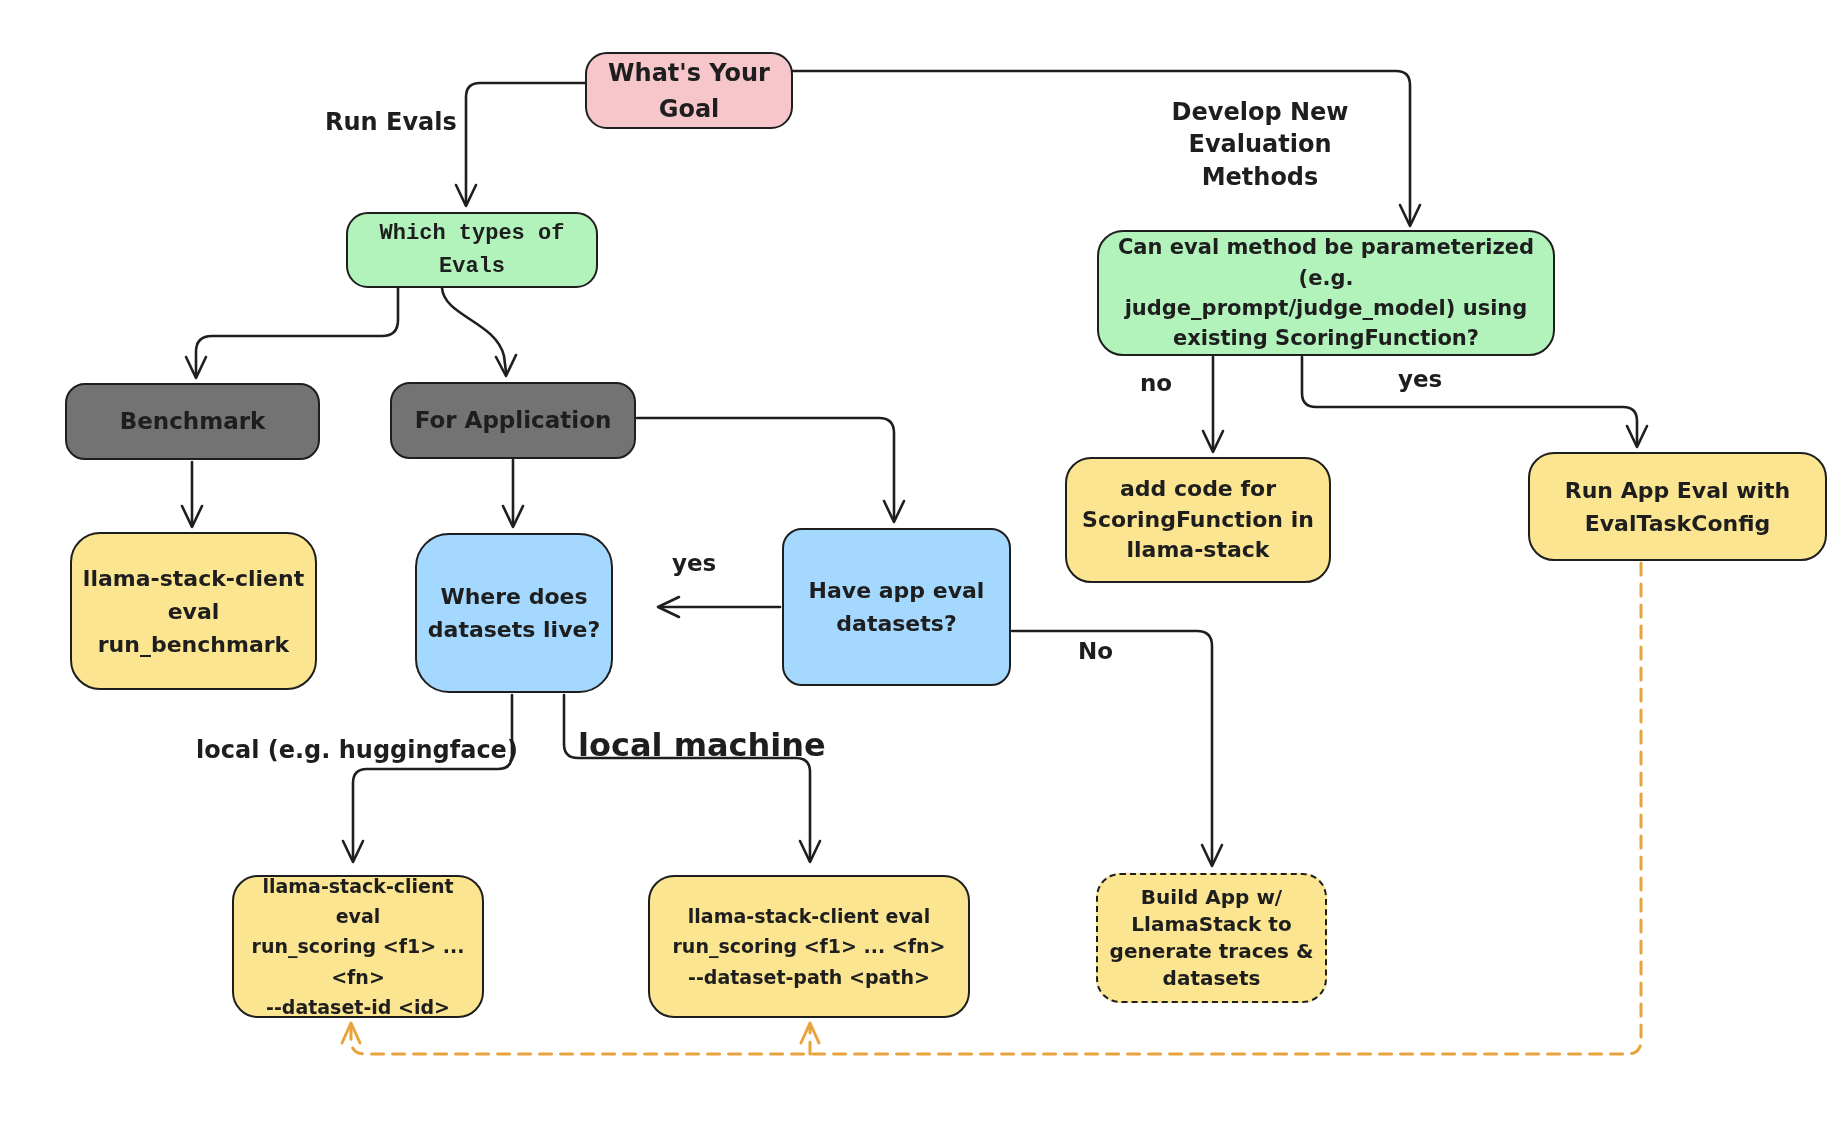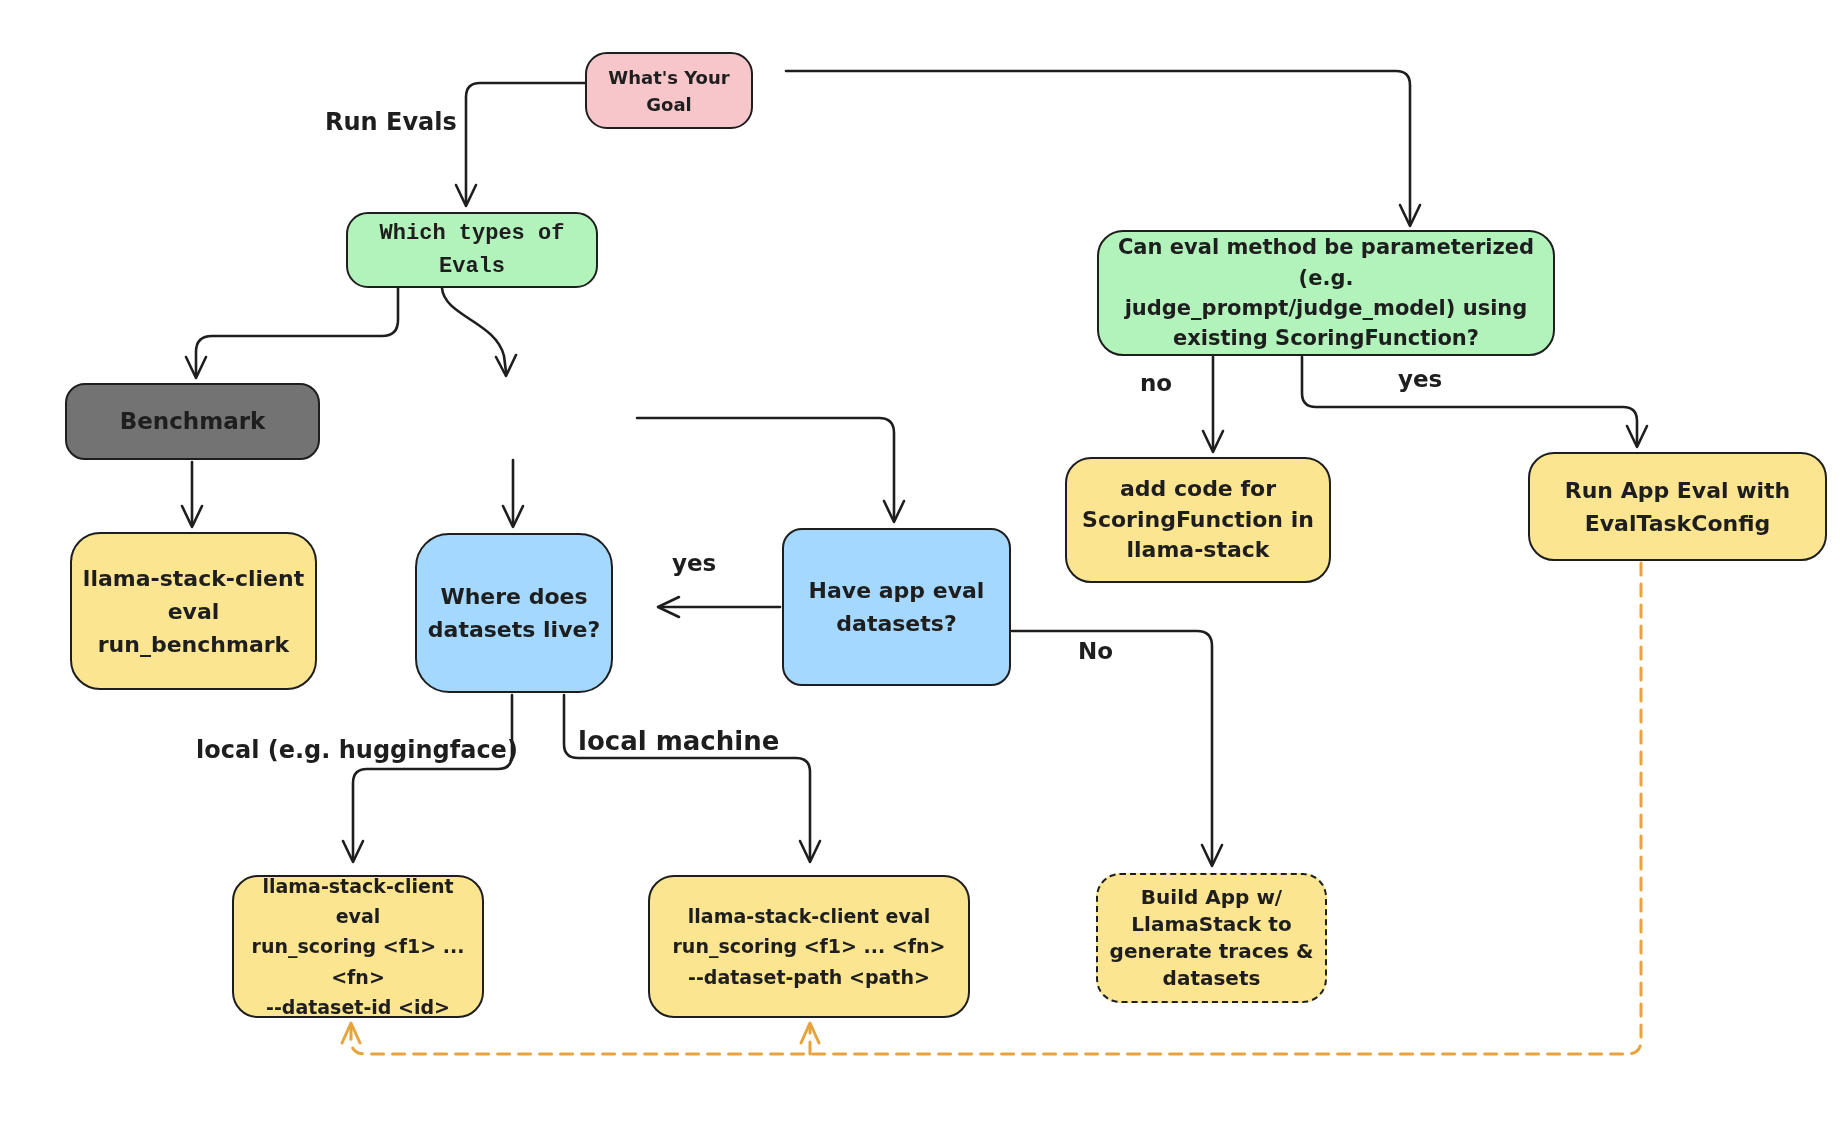--- a/index.html
+++ b/index.html
@@ -35,42 +35,42 @@
   .fill-yellow{background:var(--c-yellow,#fbe590);}
   .fill-white{background:#737373;}
 
   .elabel{
     position:absolute;
     font-weight:600;
     color:var(--c-stroke,#1e1e1e);
     white-space:pre-line;
   }
 
-  #n-goal{left:585px;top:52px;width:168px;height:77px;font-size:18px;border-radius:22px;}
+  #n-goal{left:585px;top:52px;width:208px;height:77px;font-size:24px;border-radius:22px;}
   #n-which{left:346px;top:212px;width:252px;height:76px;font-size:22px;border-radius:22px;font-family:Liberation Mono, monospace;}
   #n-benchmark{left:65px;top:383px;width:255px;height:77px;font-size:23px;border-radius:20px;}
   #n-forapp{left:390px;top:382px;width:246px;height:77px;font-size:23px;border-radius:20px;}
   #n-runbench{left:70px;top:532px;width:247px;height:158px;font-size:22px;border-radius:30px;}
   #n-where{left:415px;top:533px;width:198px;height:160px;font-size:22px;border-radius:34px;}
   #n-have{left:782px;top:528px;width:229px;height:158px;font-size:22px;border-radius:20px;}
   #n-param{left:1097px;top:230px;width:458px;height:126px;font-size:21px;line-height:1.45;border-radius:26px;}
   #n-addcode{left:1065px;top:457px;width:266px;height:126px;font-size:22px;line-height:1.4;border-radius:26px;}
   #n-runapp{left:1528px;top:452px;width:299px;height:109px;font-size:22px;border-radius:26px;}
   #n-scoreid{left:232px;top:875px;width:252px;height:143px;font-size:19px;line-height:1.6;border-radius:26px;}
   #n-scorepath{left:648px;top:875px;width:322px;height:143px;font-size:19px;line-height:1.6;border-radius:26px;}
   #n-build{left:1096px;top:873px;width:231px;height:130px;font-size:20px;line-height:1.35;border-radius:24px;border-style:dashed;}
 
   #l-runevals{left:325px;top:108px;font-size:24px;}
   #l-develop{left:1100px;top:96px;width:320px;text-align:center;font-size:24px;line-height:1.35;}
   #l-paramno{left:1140px;top:370px;font-size:23px;}
   #l-paramyes{left:1398px;top:366px;font-size:23px;}
   #l-haveyes{left:672px;top:550px;font-size:23px;}
   #l-haveno{left:1078px;top:638px;font-size:23px;}
   #l-remote{left:196px;top:736px;font-size:24px;}
-  #l-local{left:578px;top:726px;font-size:26px;}
+  #l-local{left:578px;top:726px;font-size:32px;}
 </style>
 </head>
 <body>
 
 <div id="canvas">
 
   <svg id="edges" viewBox="0 0 1840 1124" xmlns="http://www.w3.org/2000/svg">
     <g>
       <path class="edge" d="M 585 83 L 480 83 Q 466 83 466 97 L 466 202"></path>
       <path class="edge" d="M 456 185 L 466 206 L 476 185"></path>
@@ -129,20 +129,21 @@
       <path class="edge-orange-head" d="M 342 1043 L 351 1023 L 360 1043"></path>
       <path class="edge-orange-head" d="M 801 1043 L 810 1023 L 819 1043"></path>
     </g>
   </svg>
 
   <div class="node fill-pink" id="n-goal">What's Your
 Goal</div>
   <div class="node fill-green" id="n-which">Which types of
 Evals</div>
   <div class="node fill-white" id="n-benchmark">Benchmark</div>
+  <div class="node fill-white" id="n-forapp">For Application</div>
   <div class="node fill-yellow" id="n-runbench">llama-stack-client
 eval run_benchmark</div>
   <div class="node fill-blue" id="n-where">Where does
 datasets live?</div>
   <div class="node fill-blue" id="n-have">Have app eval
 datasets?</div>
   <div class="node fill-green" id="n-param">Can eval method be parameterized (e.g.
 judge_prompt/judge_model) using
 existing ScoringFunction?</div>
   <div class="node fill-yellow" id="n-addcode">add code for
@@ -155,20 +156,22 @@
 --dataset-id &lt;id&gt;</div>
   <div class="node fill-yellow" id="n-scorepath">llama-stack-client eval
 run_scoring &lt;f1&gt; ... &lt;fn&gt;
 --dataset-path &lt;path&gt;</div>
   <div class="node fill-yellow" id="n-build">Build App w/
 LlamaStack to
 generate traces &amp;
 datasets</div>
 
   <div class="elabel" id="l-runevals">Run Evals</div>
+  <div class="elabel" id="l-develop">Develop New Evaluation
+Methods</div>
   <div class="elabel" id="l-paramno">no</div>
   <div class="elabel" id="l-paramyes">yes</div>
   <div class="elabel" id="l-haveyes">yes</div>
   <div class="elabel" id="l-haveno">No</div>
   <div class="elabel" id="l-remote">local (e.g. huggingface)</div>
   <div class="elabel" id="l-local">local machine</div>
 
 </div>
 
 </body></html>

